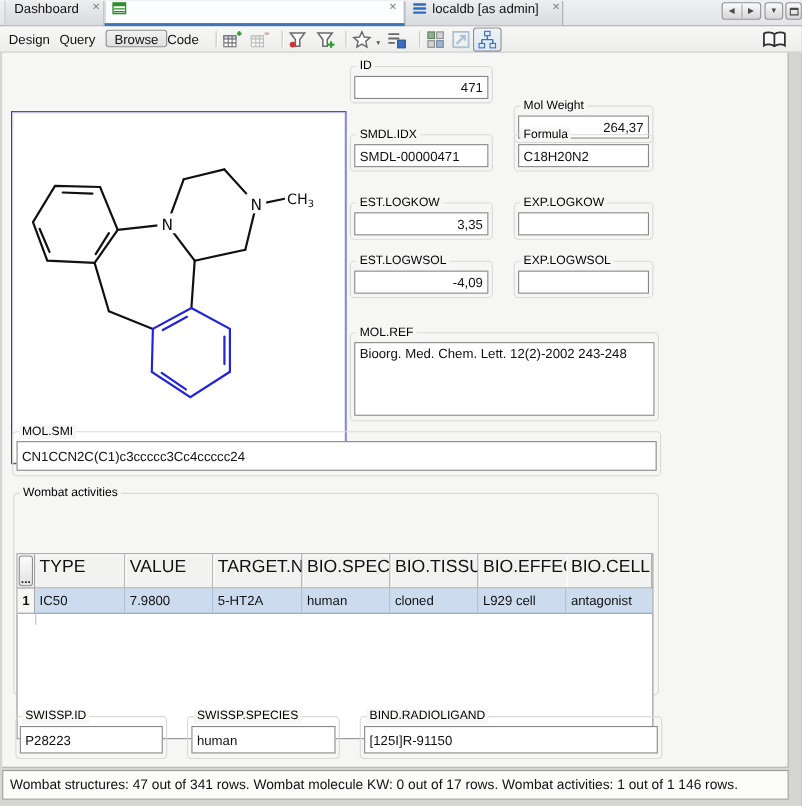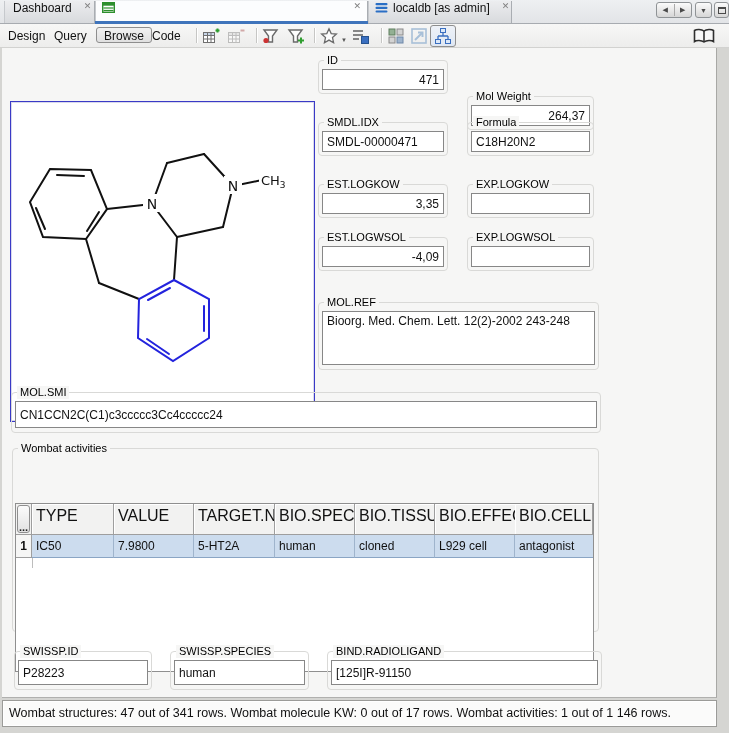--- a/index.html
+++ b/index.html
@@ -256,21 +256,21 @@
       <div class="inp"></div>
     </div>
     <div class="grp" style="left:316px;top:189px;width:130px;height:34px;">
       <span class="grp-label">EST.LOGWSOL</span>
       <div class="inp num">-4,09</div>
     </div>
     <div class="grp" style="left:465px;top:189px;width:127px;height:34px;">
       <span class="grp-label">EXP.LOGWSOL</span>
       <div class="inp"></div>
     </div>
-    <div class="grp" style="left:316px;top:254px;width:281px;height:68px;">
+    <div class="grp" style="left:316px;top:254px;width:281px;height:81px;">
       <span class="grp-label">MOL.REF</span>
       <div class="inp area b4">Bioorg. Med. Chem. Lett. 12(2)-2002 243-248</div>
     </div>
 
     <div class="grp" style="left:9px;top:344px;width:590px;height:41px;">
       <span class="grp-label">MOL.SMI</span>
       <div class="inp b4">CN1CCN2C(C1)c3ccccc3Cc4ccccc24</div>
     </div>
 
     <div class="grp" style="left:10px;top:400px;width:587px;height:184px;">

